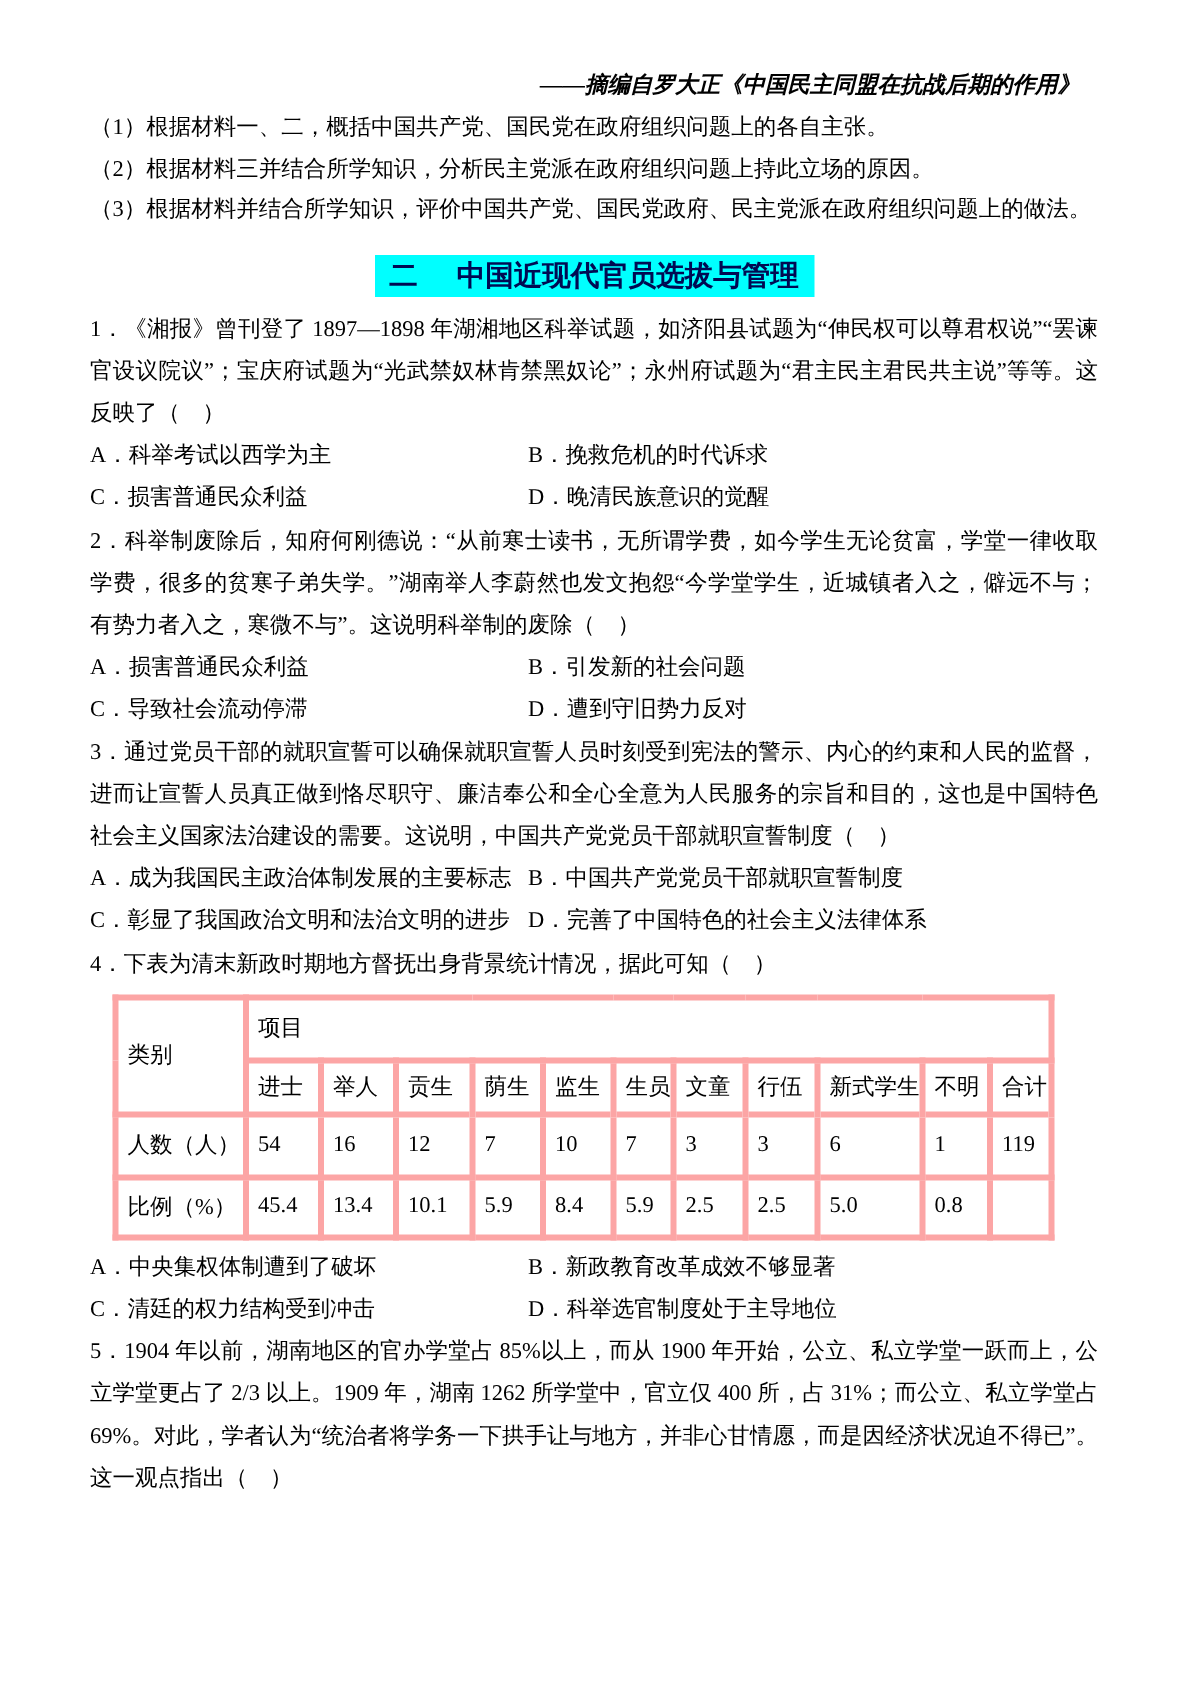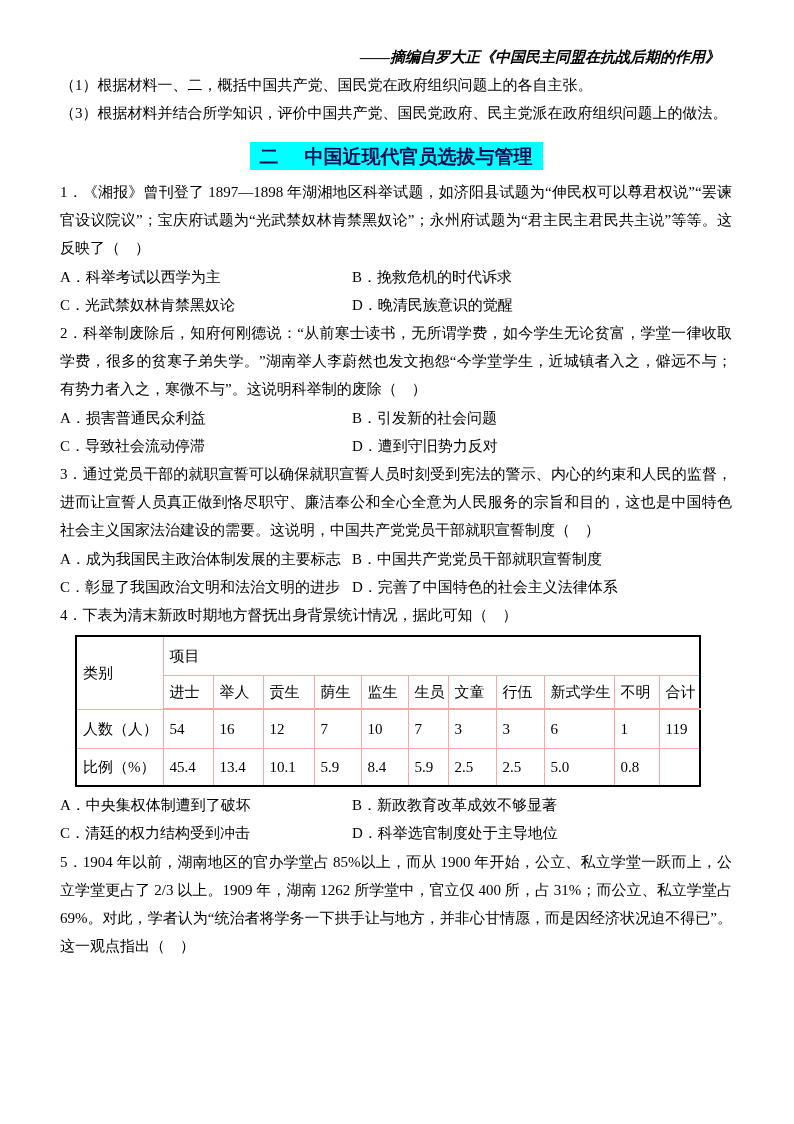--- a/index.html
+++ b/index.html
@@ -39,54 +39,55 @@
   .opt-row { display:flex; line-height:28.2px; }
   .opt-first { width:292px; flex:none; }
 
   
   table.stats {
     border-collapse:collapse; table-layout:fixed;
     width:624px; margin:6px 0 4px 15px;
     border:2px solid #000; font-size:15px;
   }
   table.stats td {
-    border:1px solid #fca5a5; padding:1px 6px;
+    border:4px solid #fca5a5; padding:1px 6px;
     vertical-align:middle; overflow:hidden; white-space:nowrap;
   }
   tr.row-group td { height:36px; }
   tr.row-cats td { height:30px; border-bottom-width:2px; }
   tr.row-count td { height:36px; }
   tr.row-pct td { height:34px; }
 </style>
 </head>
 <body>
 
 <div class="page">
 
   <section>
     <p class="material-source">——摘编自罗大正《中国民主同盟在抗战后期的作用》</p>
   </section>
 
   <section class="subqs">
     <p>（1）根据材料一、二，概括中国共产党、国民党在政府组织问题上的各自主张。</p>
+    <p>（2）根据材料三并结合所学知识，分析民主党派在政府组织问题上持此立场的原因。</p>
     <p>（3）根据材料并结合所学知识，评价中国共产党、国民党政府、民主党派在政府组织问题上的做法。</p>
   </section>
 
   <h2 class="section-heading">
     <span class="hl"><span>二</span><span class="heading-gap"></span><span>中国近现代官员选拔与管理</span></span>
   </h2>
 
   <section class="q">
     <p class="stem"><span>1．</span><span>《湘报》曾刊登了 1897—1898 年湖湘地区科举试题，如济阳县试题为“伸民权可以尊君权说”“罢谏官设议院议”；宝庆府试题为“光武禁奴林肯禁黑奴论”；永州府试题为“君主民主君民共主说”等等。这反映了（　）</span></p>
     <div class="opt-row">
       <span class="opt-first">A．科举考试以西学为主</span>
       <span>B．挽救危机的时代诉求</span>
     </div>
     <div class="opt-row">
-      <span class="opt-first">C．光武禁奴林肯禁黑奴论</span>
+      <span class="opt-first">C．损害普通民众利益</span>
       <span>D．晚清民族意识的觉醒</span>
     </div>
   </section>
 
   <section class="q">
     <p class="stem"><span>2．</span><span>科举制废除后，知府何刚德说：“从前寒士读书，无所谓学费，如今学生无论贫富，学堂一律收取学费，很多的贫寒子弟失学。”湖南举人李蔚然也发文抱怨“今学堂学生，近城镇者入之，僻远不与；有势力者入之，寒微不与”。这说明科举制的废除（　）</span></p>
     <div class="opt-row">
       <span class="opt-first">A．损害普通民众利益</span>
       <span>B．引发新的社会问题</span>
     </div>

